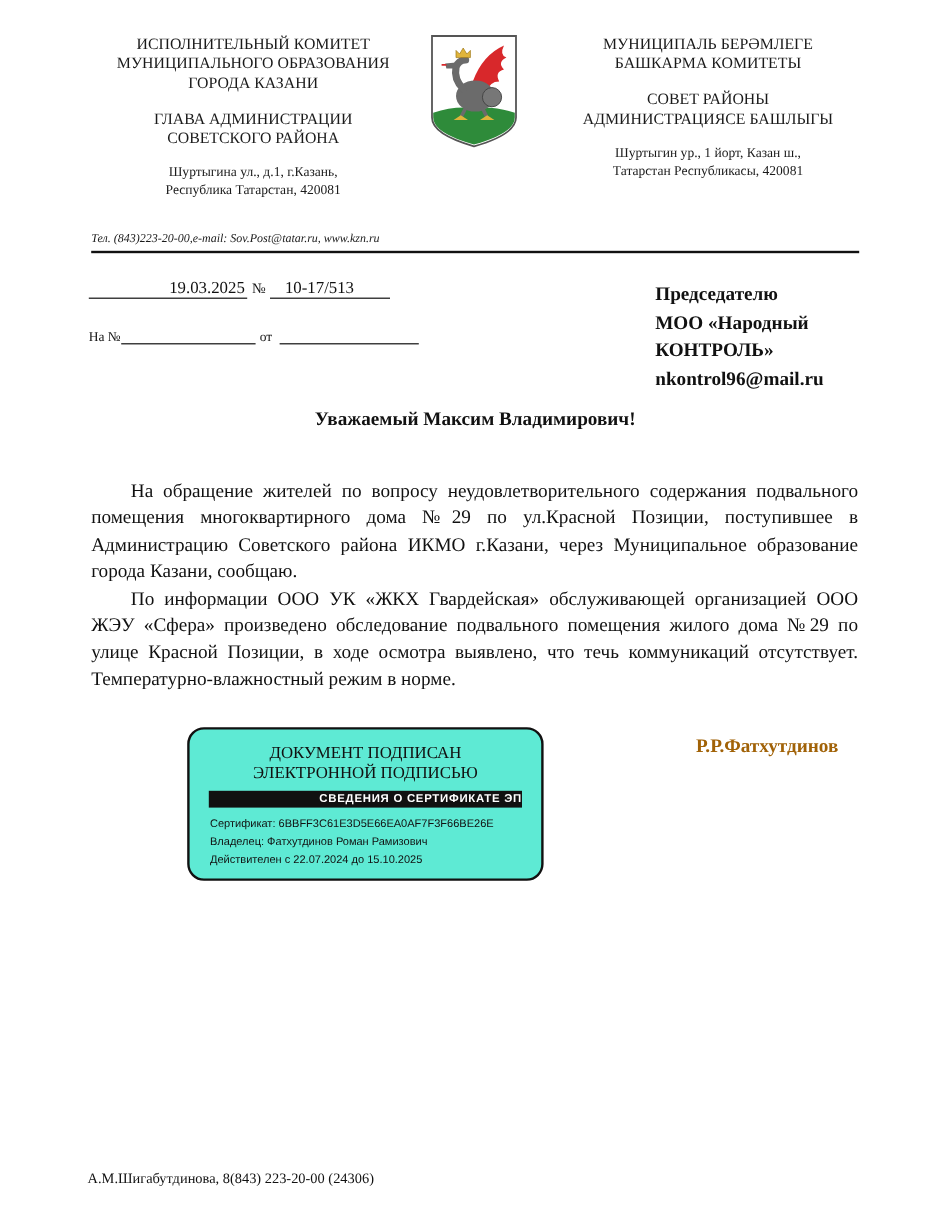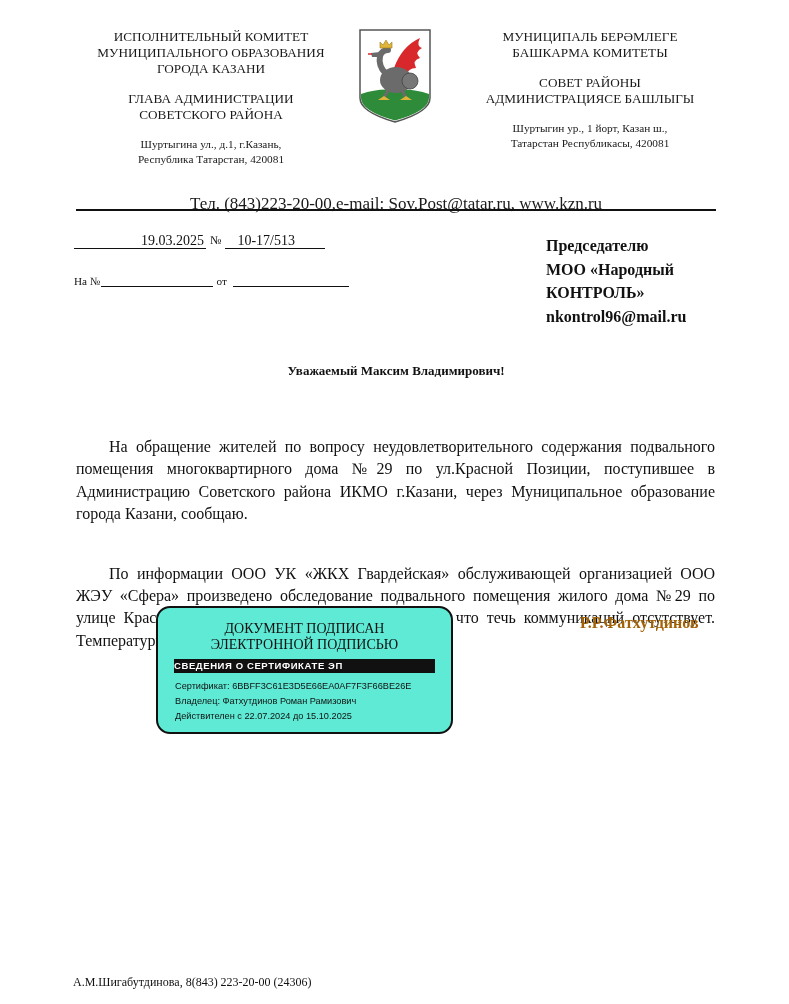--- a/index.html
+++ b/index.html
@@ -7,44 +7,44 @@
     body { position: relative; font-family: "Liberation Serif", serif; color: #111; }
 
     .hdr-block { position: absolute; text-align: center; font-size: 13.2px; line-height: 16px; color: #1a1a1a; }
     .hdr-left { left: 76px; width: 270px; top: 29px; }
     .hdr-right { left: 455px; width: 270px; top: 29px; }
     .hdr-sub { margin-top: 14px; }
     .hdr-addr { margin-top: 14px; font-size: 11.3px; line-height: 15px; }
 
     .emblem { position: absolute; left: 358px; top: 28px; width: 74px; height: 96px; }
 
-    .contacts { position: absolute; left: 76px; width: 640px; top: 194px; text-align: center; font-size: 17px; color: #1a1a1a; }
+    .contacts { position: absolute; left: 76px; width: 640px; top: 194px; text-align: left; font-size: 10px; color: #1a1a1a; font-style: italic; }
     .divider { position: absolute; left: 76px; width: 640px; top: 209px; height: 2px; background: #111; }
 
     .regline { position: absolute; left: 74px; top: 233px; font-size: 13.2px; display: flex; }
     .u { display: inline-block; border-bottom: 1px solid #111; text-align: right; line-height: 15px; }
     .u-date { width: 132px; padding-right: 2px; font-size: 14px; }
     .num-sign { margin: 0 4px 0 4px; font-size: 12px; line-height: 15px; }
     .u-num { width: 100px; text-align: left; padding-left: 12px; font-size: 14px; }
 
     .refline { position: absolute; left: 74px; top: 263px; font-size: 11.2px; display: flex; align-items: flex-end; }
     .u-ref { width: 112px; }
     .u-from { width: 116px; }
     .ot { margin: 12px 6px 0 4px; }
 
     .addressee { position: absolute; left: 546px; top: 234px; font-size: 16px; font-weight: bold; line-height: 23.5px; color: #111; }
 
-    .salutation { position: absolute; left: 76px; width: 640px; top: 363px; text-align: center; font-size: 13px; font-weight: bold; font-family: Liberation Serif, serif; }
+    .salutation { position: absolute; left: 76px; width: 640px; top: 341px; text-align: center; font-size: 16px; font-weight: bold; font-family: Liberation Serif, serif; }
 
     .body-text { position: absolute; left: 76px; width: 639px; top: 399px; font-size: 16px; line-height: 22.4px; text-align: justify; color: #111; }
-    .body-text p { text-indent: 33px; margin-top: 37px; }
+    .body-text p { text-indent: 33px; }
 
     .sig-box { position: absolute; left: 156px; top: 606px; width: 297px; height: 128px; border: 2.5px solid #111; border-radius: 14px; background: #5eead4; }
     .sig-title { position: absolute; left: 0; right: 0; top: 13px; text-align: center; font-size: 14px; line-height: 16px; color: #111; }
-    .sig-bar { position: absolute; left: 16px; right: 16px; top: 51px; height: 14px; background: #111; color: #fff; text-align: left; font-family: "Liberation Sans", sans-serif; font-size: 9.5px; font-weight: bold; line-height: 14px; letter-spacing: 0.6px; }
+    .sig-bar { position: absolute; left: 16px; right: 16px; top: 51px; height: 14px; background: #111; color: #fff; text-align: right; font-family: "Liberation Sans", sans-serif; font-size: 9.5px; font-weight: bold; line-height: 14px; letter-spacing: 0.6px; }
     .sig-lines { position: absolute; left: 17px; top: 71px; font-family: "Liberation Sans", sans-serif; font-size: 9.2px; line-height: 15px; color: #111; }
 
     .signer { position: absolute; left: 580px; top: 614px; font-size: 16px; font-weight: bold; color: #a16207; }
 
     .footer { position: absolute; left: 73px; top: 975px; font-size: 12px; color: #111; }
   </style>
 </head>
 <body>
 
 <div class="hdr-block hdr-left">

